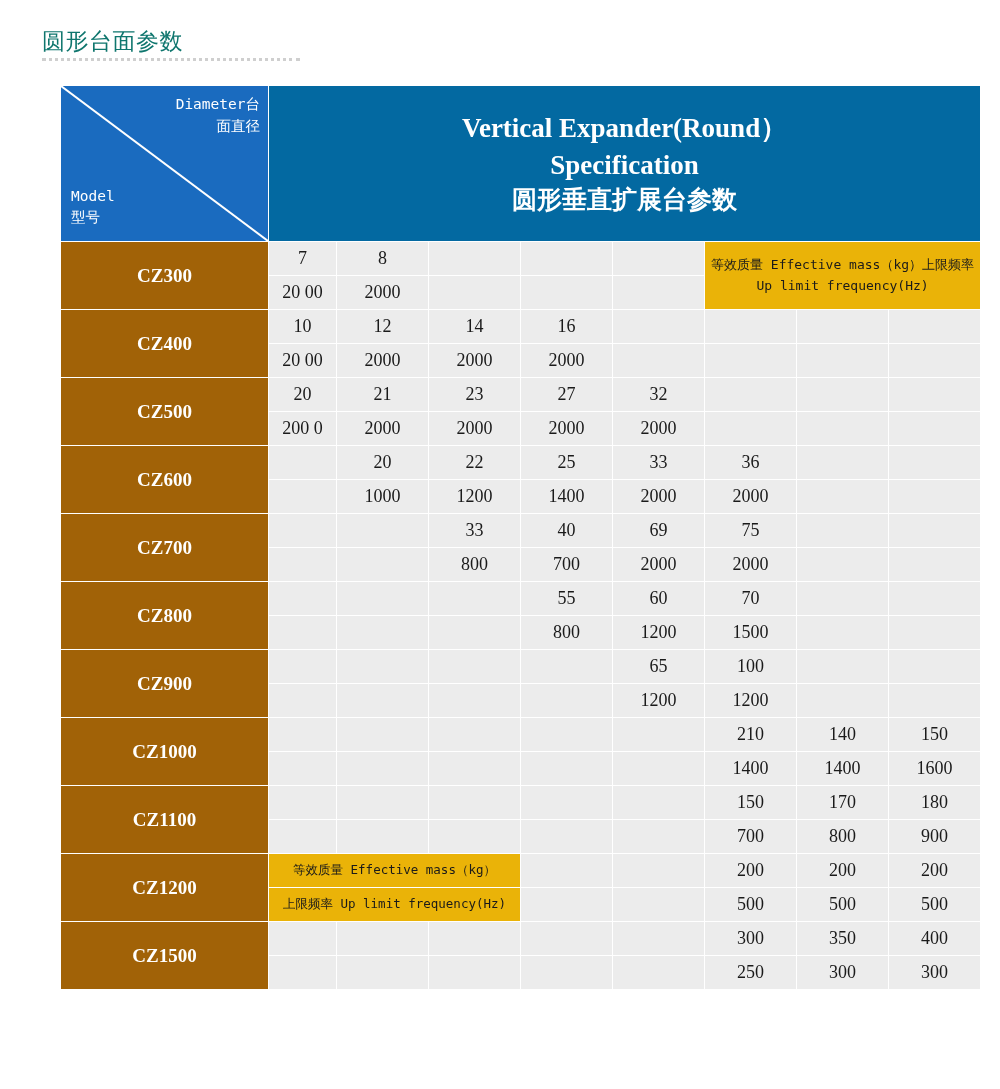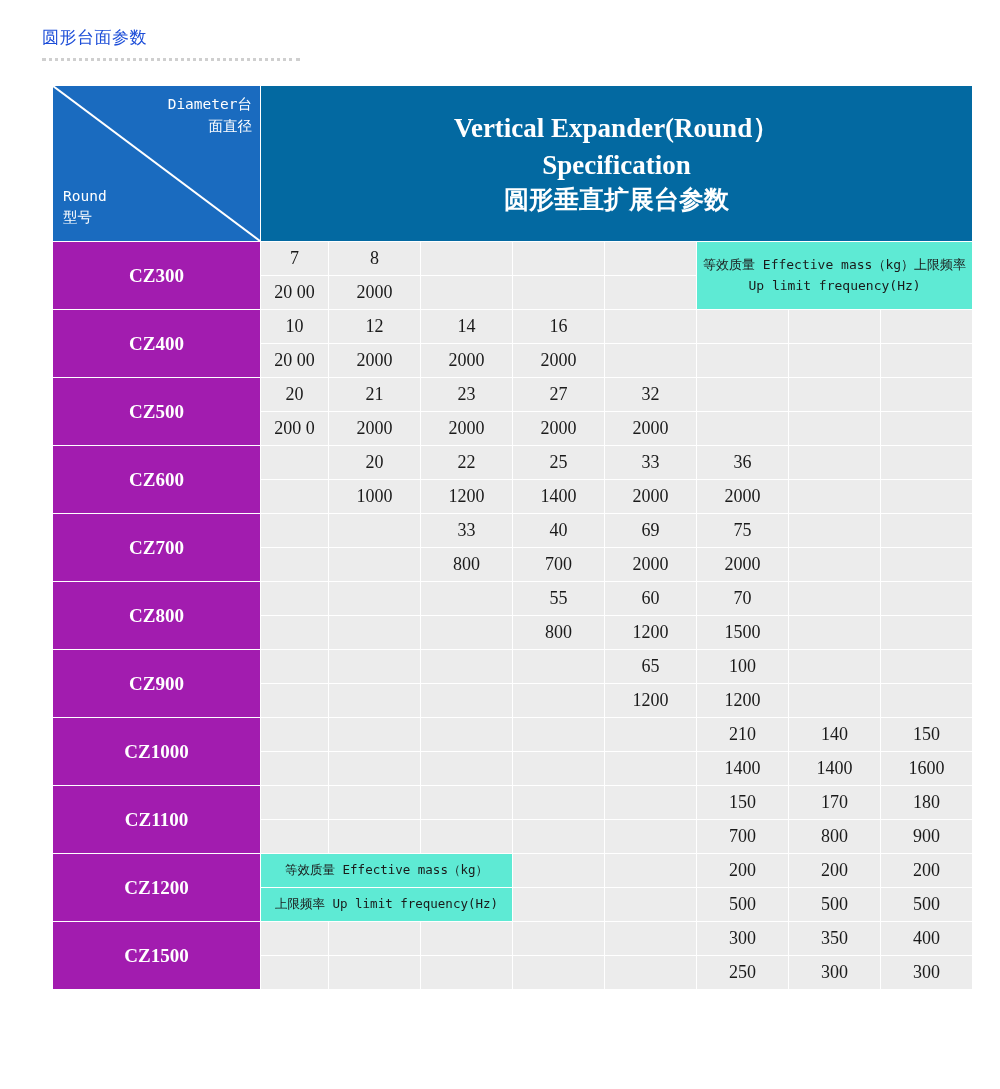--- a/index.html
+++ b/index.html
@@ -16,36 +16,36 @@
   .page {
     position: relative;
     width: 1000px;
     height: 1089px;
     box-sizing: border-box;
   }
   .section-title {
     position: absolute;
     left: 42px;
     top: 26px;
-    font-size: 17px;
-    color: #1d4ed8;
+    font-size: 23px;
+    color: #0f766e;
     font-family: "Liberation Sans", sans-serif;
     letter-spacing: 0.5px;
   }
   .dot-rule {
     position: absolute;
     left: 42px;
     top: 58px;
     width: 258px;
     height: 3px;
     border-top: 3px dotted #cfcfcf;
   }
   .table-wrap {
     position: absolute;
-    left: 52px;
+    left: 60px;
     top: 85px;
     width: 916px;
   }
   table.spec {
     border-collapse: collapse;
     width: 916px;
     table-layout: fixed;
   }
   table.spec td {
     border: 1px solid #ffffff;
@@ -95,37 +95,37 @@
     line-height: 1.35;
     padding: 8px 4px 10px 4px;
   }
   .title-cell .zh {
     font-family: "Liberation Sans", sans-serif;
     font-size: 25px;
     font-weight: bold;
   }
   
   .model-cell {
-    background: #a21caf;
+    background: #a16207;
     color: #ffffff;
     font-family: "Liberation Serif", serif;
     font-weight: bold;
     font-size: 19px;
     height: 67px;
   }
   
   .data-cell {
     background: #ececec;
     color: #1a1a1a;
     font-family: "Liberation Serif", serif;
     font-size: 18px;
     height: 33px;
   }
   .note-cell {
-    background: #5eead4;
+    background: #eab308;
     color: #1a1a1a;
     font-family: "DejaVu Sans Mono", monospace;
     font-size: 13px;
     line-height: 1.55;
     text-align: left;
     padding: 4px 6px;
     vertical-align: middle;
     margin-left: 15px;
   }
   .note-cell.small {
@@ -160,21 +160,21 @@
         <tr>
           <td class="corner-cell" rowspan="1">
             <svg class="diag" viewBox="0 0 208 155" preserveAspectRatio="none">
               <line x1="0" y1="0" x2="208" y2="155" stroke="#ffffff" stroke-width="2"></line>
             </svg>
             <div class="corner-diameter">
               <div>Diameter台</div>
               <div>面直径</div>
             </div>
             <div class="corner-model">
-              <div>Round</div>
+              <div>Model</div>
               <div style="text-align:left;width:70px;font-family:Liberation Serif, serif;">型号</div>
             </div>
           </td>
           <td class="title-cell" colspan="8">
             <div>Vertical Expander(Round）</div>
             <div>Specification</div>
             <div class="zh">圆形垂直扩展台参数</div>
           </td>
         </tr>
 

